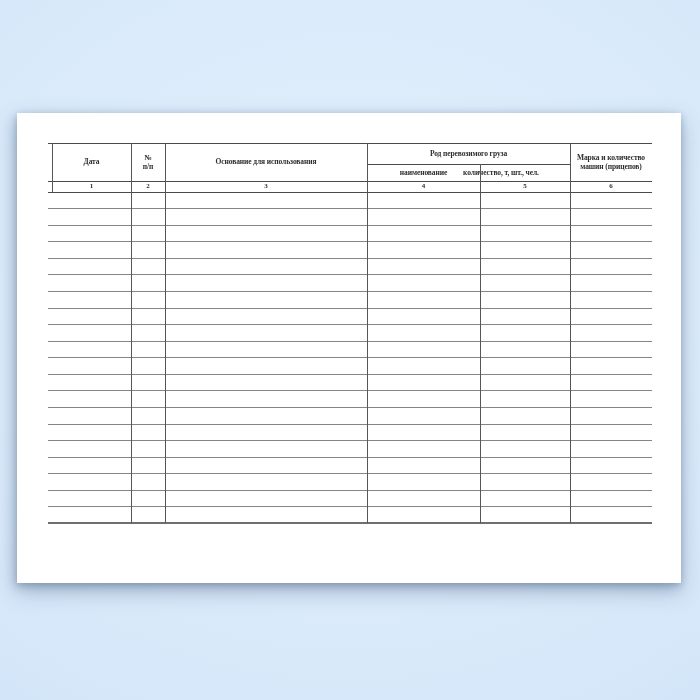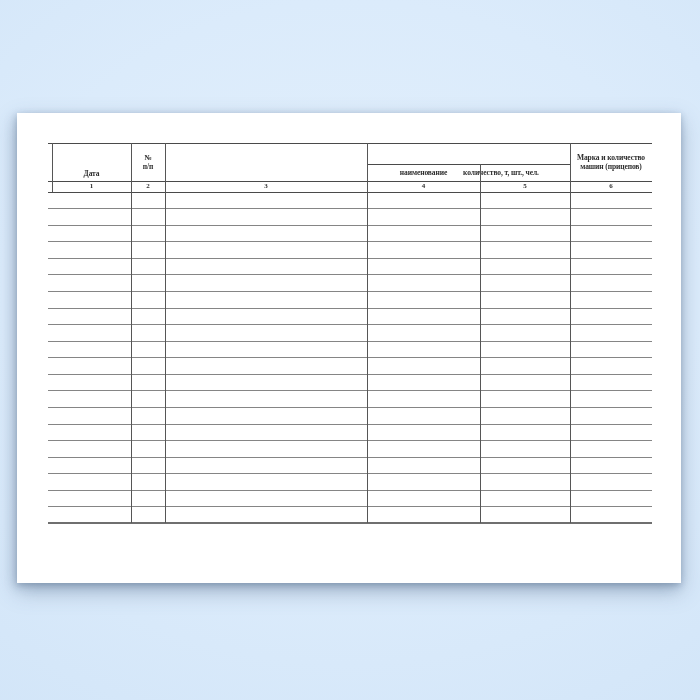--- a/index.html
+++ b/index.html
@@ -27,26 +27,28 @@
   .cell.num{font-size:7px;line-height:1;}
   .gline{position:absolute;}
 </style>
 </head>
 <body>
 
 <div class="stage">
   <div class="sheet">
     <div class="form">
 
-      <div class="cell" style="left:4px;top:12px;width:79px;height:38px;">Дата</div>
+      <div class="cell" style="left:4px;top:0;width:79px;height:38px;">Дата</div>
 
       <div class="cell pre" style="left:83px;top:0;width:34px;height:38px;">№
 п/п</div>
 
+      <div class="cell" style="left:117px;top:0;width:202px;height:38px;">Основание для использования</div>
 
+      <div class="cell nowrap" style="left:319px;top:0;width:203px;height:21px;">Род перевозимого груза</div>
 
       <div class="cell nowrap" style="left:319px;top:21px;width:113px;height:17px;text-align:center;">наименование</div>
 
       <div class="cell nowrap" style="left:408px;top:21px;width:90px;height:17px;">количество, т, шт., чел.</div>
 
       <div class="cell" style="left:522px;top:0;width:82px;height:38px;">Марка и количество машин (прицепов)</div>
 
       <div class="cell num" style="left:4px;top:38px;width:79px;height:10.5px;">1</div>
       <div class="cell num" style="left:83px;top:38px;width:34px;height:10.5px;">2</div>
       <div class="cell num" style="left:117px;top:38px;width:202px;height:10.5px;">3</div>

